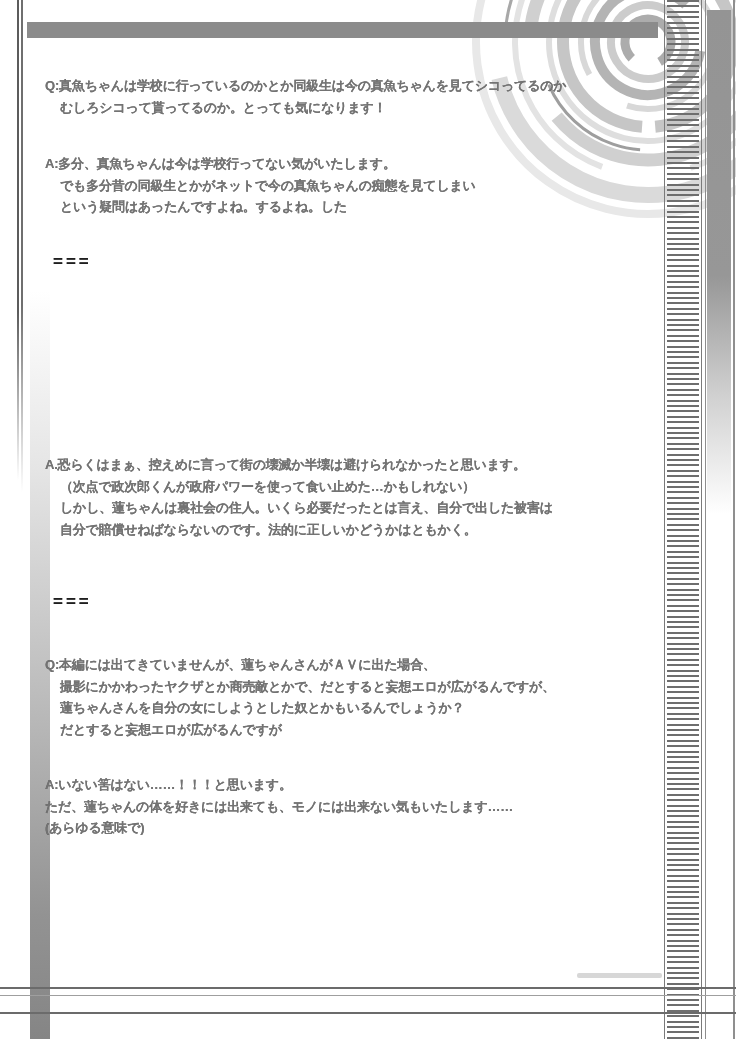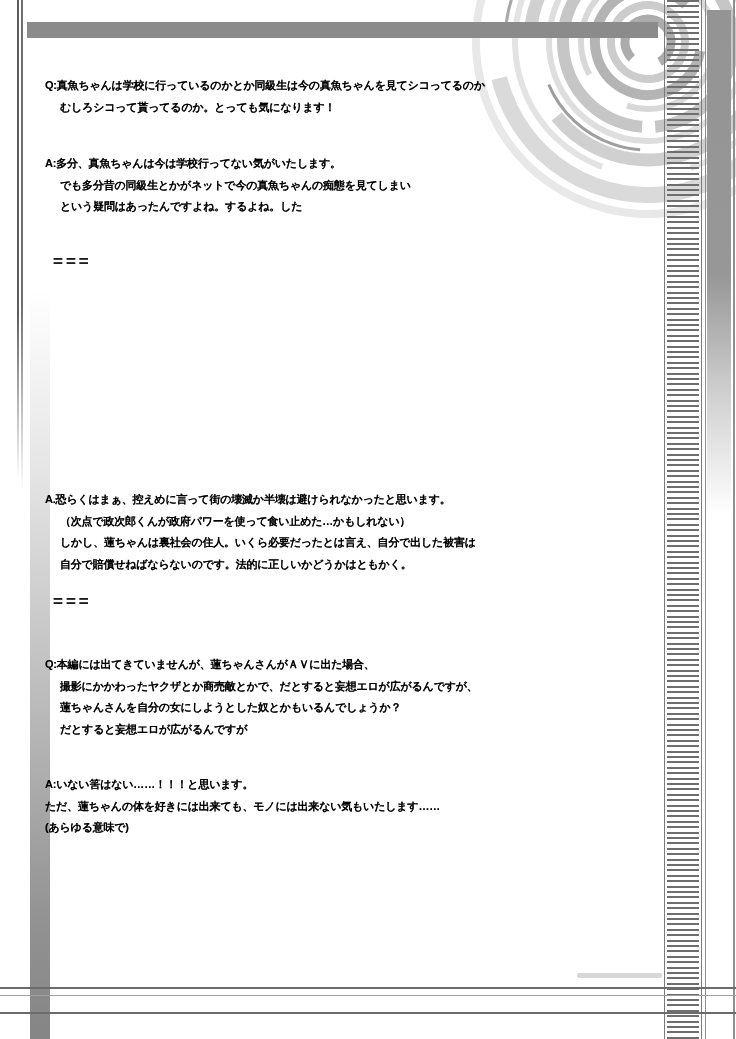--- a/index.html
+++ b/index.html
@@ -42,31 +42,31 @@
   
   .rule{position:absolute;left:0;width:736px;z-index:5;}
   .rule-1{top:987px;height:2px;background:#6b6b6b;}
   .rule-2{top:995px;height:1px;background:#9f9f9f;}
   .rule-3{top:1012px;height:2px;background:#6b6b6b;}
   
   .fine-print{position:absolute;left:577px;top:973px;width:85px;height:5px;background:#d7d7d7;border-radius:2px;z-index:5;}
   
   #qa-container{position:absolute;left:0;top:0;width:736px;height:1039px;z-index:6;}
   .blk{position:absolute;white-space:nowrap;}
-  .qa-block{color:#000000;font-weight:bold;font-size:11px;line-height:21.5px;letter-spacing:-0.2px;
+  .qa-block{color:#737373;font-weight:bold;font-size:13px;line-height:21.5px;letter-spacing:-0.2px;
     text-shadow:0 0 0.5px rgba(25,25,25,0.55);}
   .qa-line{min-height:21.5px;}
   .qa-line.indent{padding-left:15px;}
   .divider{color:#1f1f1f;font-weight:800;font-size:17px;letter-spacing:3px;
     text-shadow:0 0 0.5px rgba(25,25,25,0.6);}
   .blk0{left:45px;top:75px;}
   .blk1{left:45px;top:153px;}
   .blk2{left:53px;top:252px;}
   .blk3{left:45px;top:315px;}
-  .blk4{left:45px;top:489px;}
+  .blk4{left:45px;top:454px;}
   .blk5{left:53px;top:592px;}
   .blk6{left:45px;top:654px;}
   .blk7{left:45px;top:774px;}
 </style>
 </head>
 <body>
 
 <div class="page">
 
   <svg class="swirl" viewBox="0 0 736 1039" xmlns="http://www.w3.org/2000/svg" aria-hidden="true">

